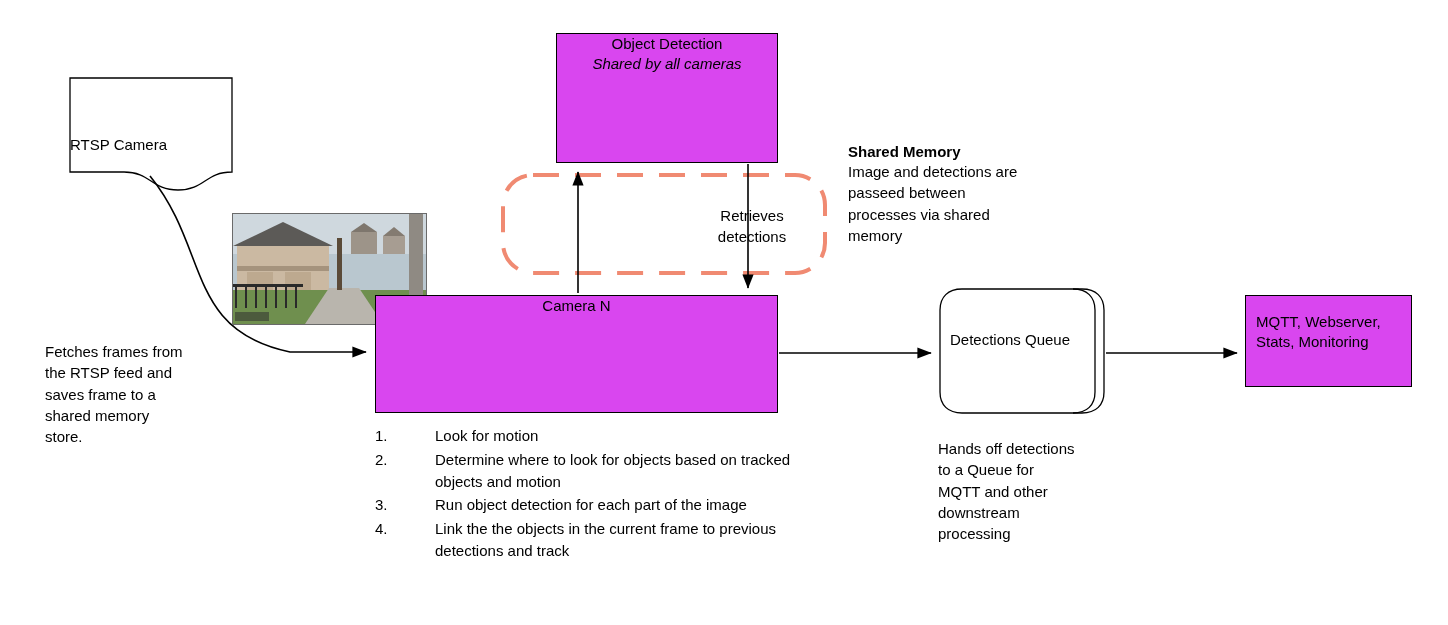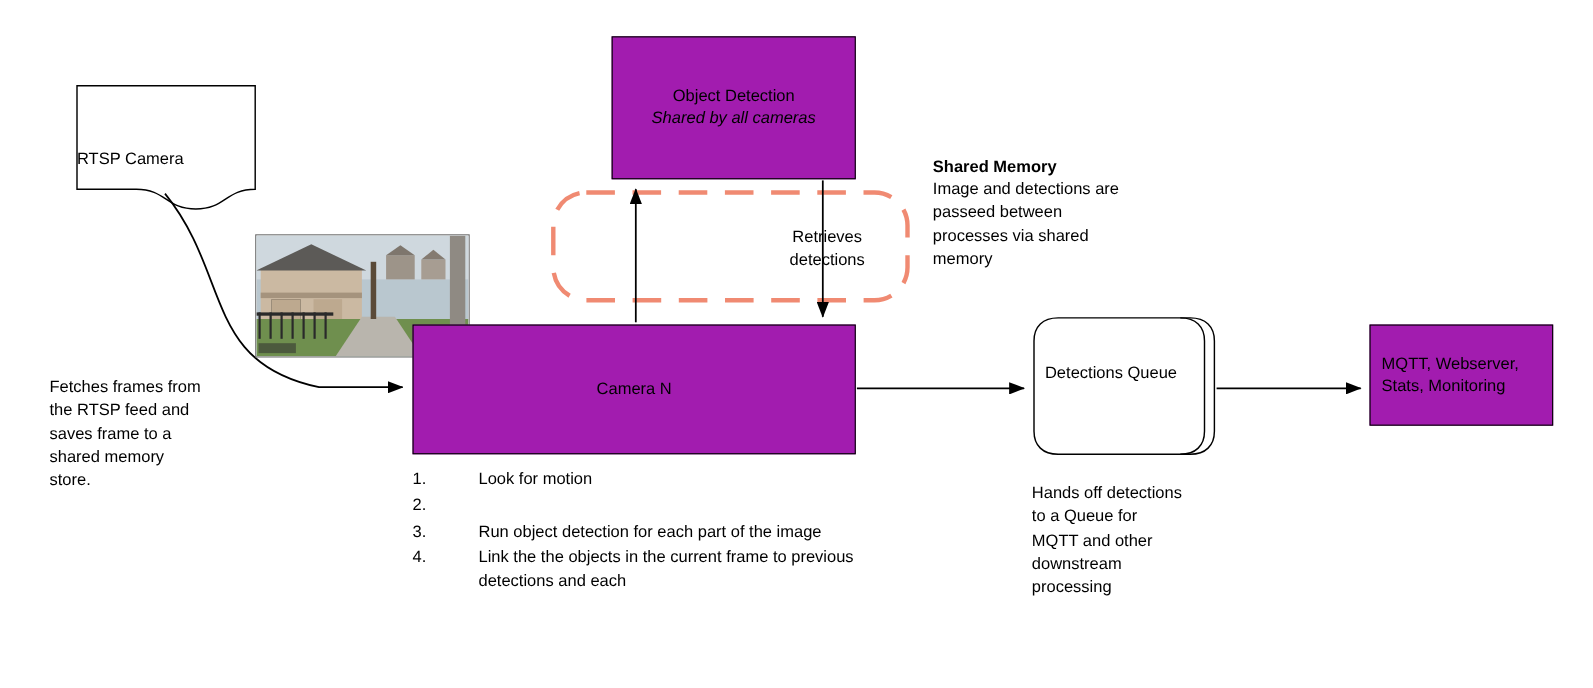--- a/index.html
+++ b/index.html
@@ -21,26 +21,26 @@
     top: 0;
     width: 1448px;
     height: 625px;
     pointer-events: none;
   }
   .node {
     position: absolute;
     box-sizing: border-box;
   }
   .box-yellow {
-    background: #a21caf;
+    background: #d946ef;
     border: 1px solid #000000;
     display: flex;
     flex-direction: column;
     align-items: center;
-    justify-content: center;
+    justify-content: flex-start;
     text-align: center;
   }
   .lbl {
     font-size: 15px;
     color: #000000;
     line-height: 1.35;
   }
   .lbl-italic {
     font-style: italic;
   }
@@ -268,24 +268,25 @@
 downstream
 processing</div>
 
   <div id="steps-list">
       <div class="step">
         <div class="num">1.</div>
         <div class="stext">Look for motion</div>
       </div>
       <div class="step">
         <div class="num">2.</div>
+        <div class="stext">Determine where to look for objects based on tracked objects and motion</div>
       </div>
       <div class="step">
         <div class="num">3.</div>
         <div class="stext">Run object detection for each part of the image</div>
       </div>
       <div class="step">
         <div class="num">4.</div>
-        <div class="stext">Link the the objects in the current frame to previous detections and each</div>
+        <div class="stext">Link the the objects in the current frame to previous detections and track</div>
       </div>
     </div>
 
 </div>
 
 </body></html>

